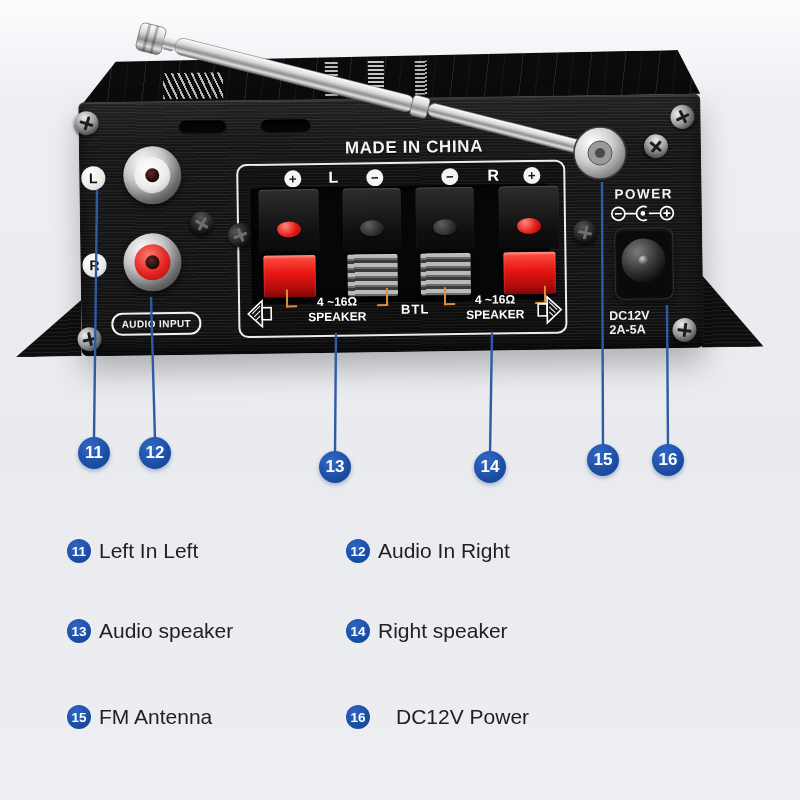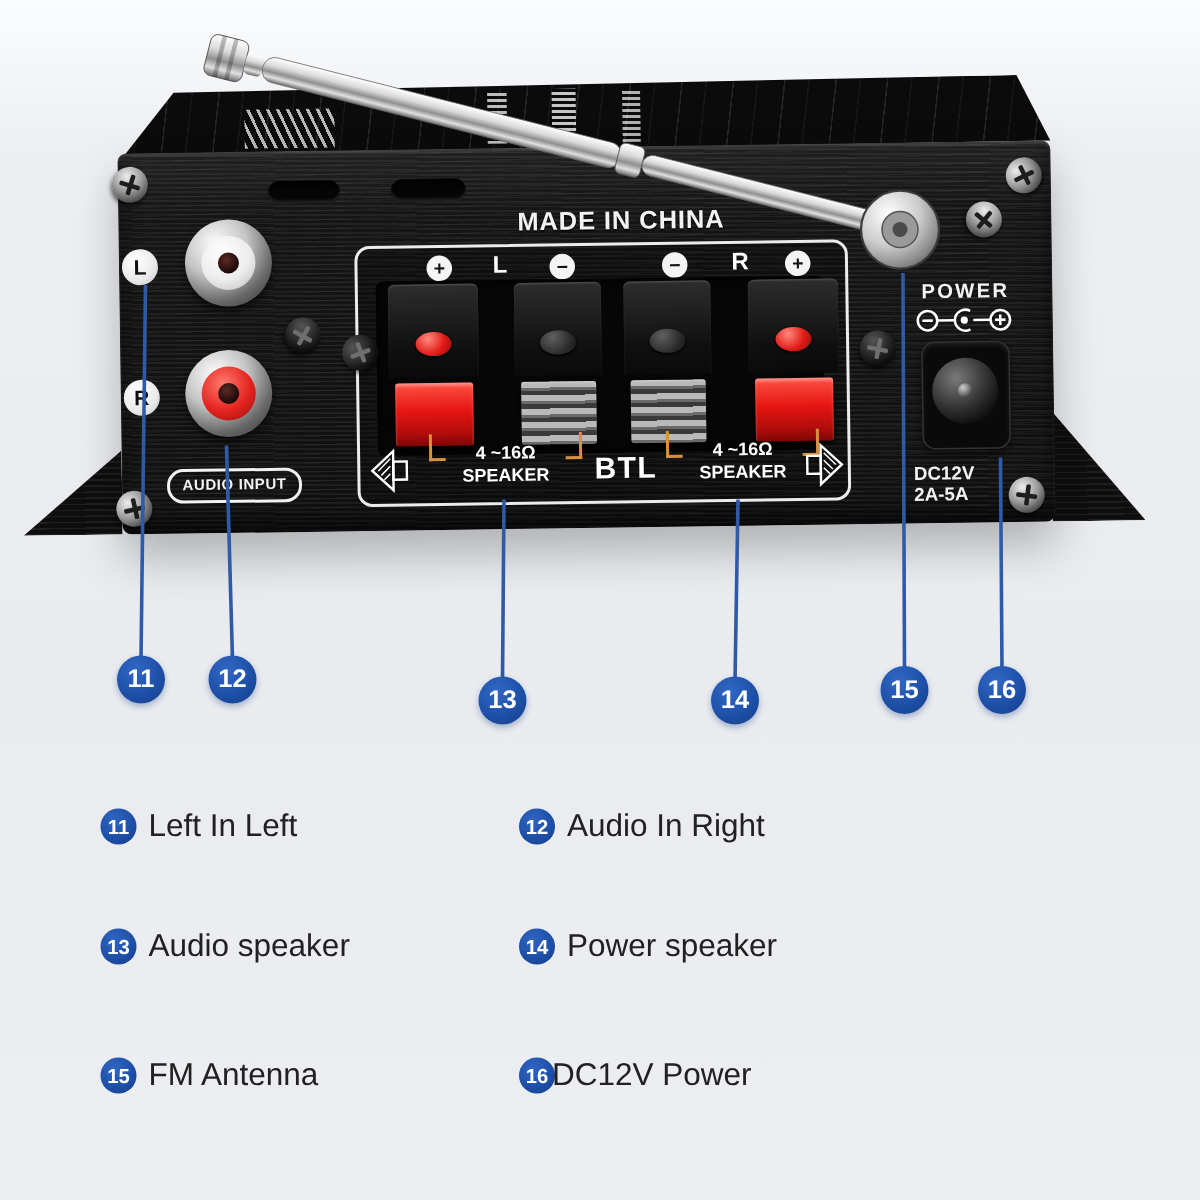--- a/index.html
+++ b/index.html
@@ -60,21 +60,21 @@
   .t-btn.red{background:radial-gradient(circle at 35% 28%,#ff8a7d,#e21b18 55%,#8f0c0a);box-shadow:0 1px 2px #000;}
   .t-btn.gray{background:radial-gradient(circle at 35% 28%,#606060,#2d2d2d 60%,#121212);box-shadow:0 1px 2px #000;}
   .t-lever{position:absolute;left:4px;right:4px;top:66px;height:42px;border-radius:2px;}
   .t-lever.red{background:linear-gradient(180deg,#ff5143 0%,#e51512 45%,#b00d0b 80%,#7d0605 100%);box-shadow:inset 0 2px 2px rgba(255,255,255,0.35), 0 2px 3px #000;}
   .t-lever.gray{background:repeating-linear-gradient(180deg,#b9b9b9 0 4px,#6a6a6a 4px 6px,#3a3a3a 6px 9px);box-shadow:inset 0 1px 1px rgba(255,255,255,0.3), 0 2px 3px #000;}
 
   .spk-label{text-align:center;color:#fff;font-weight:bold;font-size:12px;line-height:15px;}
   .bracket{position:absolute;width:9px;height:16px;top:-6px;}
   .bracket.l{border-left:2px solid #d9913d;border-bottom:2px solid #d9913d;left:4px;}
   .bracket.r{border-right:2px solid #d9913d;border-bottom:2px solid #d9913d;right:4px;}
-  .btl{color:#fff;font-weight:800;font-size:20px;text-align:right;letter-spacing:1px;}
+  .btl{color:#fff;font-weight:800;font-size:13px;text-align:center;letter-spacing:1px;}
 
   .power-label{color:#f4f4f4;font-weight:bold;font-size:13.5px;letter-spacing:1.5px;text-align:center;}
   .dcjack{background:#0a0a0a;border:1px solid #333;border-radius:9px;box-shadow:inset 0 2px 3px rgba(255,255,255,0.08), 0 3px 6px rgba(0,0,0,.5);}
   .dc-socket{position:absolute;left:6px;top:10px;width:44px;height:44px;border-radius:50%;background:radial-gradient(circle at 36% 30%,#7a7a7a,#2a2a2a 55%,#000 90%);}
   .dc-pin{position:absolute;left:17px;top:17px;width:10px;height:10px;border-radius:50%;background:radial-gradient(circle at 35% 30%,#cfcfcf,#444 70%);}
   .dc-text{color:#f2f2f2;font-weight:bold;font-size:12.5px;line-height:14px;text-align:left;}
 
   .screw{width:24px;height:24px;border-radius:50%;background:radial-gradient(circle at 35% 30%,#ededed,#9a9a9a 45%,#3f3f3f 82%);box-shadow:0 2px 3px rgba(0,0,0,.6);}
   .screw::before,.screw::after{content:"";position:absolute;left:50%;top:50%;background:#1d1d1d;border-radius:1px;}
   .screw::before{width:14px;height:3px;margin:-1.5px 0 0 -7px;}
@@ -270,21 +270,21 @@
 
   <div>
     <div class="legend-badge abs" style="left:67px;top:539px;">11</div>
     <div class="legend-label abs" style="left:99px;top:539px;">Left In Left</div>
     <div class="legend-badge abs" style="left:346px;top:539px;">12</div>
     <div class="legend-label abs" style="left:378px;top:539px;">Audio In Right</div>
 
     <div class="legend-badge abs" style="left:67px;top:619px;">13</div>
     <div class="legend-label abs" style="left:99px;top:619px;">Audio speaker</div>
     <div class="legend-badge abs" style="left:346px;top:619px;">14</div>
-    <div class="legend-label abs" style="left:378px;top:619px;">Power speaker</div>
+    <div class="legend-label abs" style="left:378px;top:619px;">Right speaker</div>
 
     <div class="legend-badge abs" style="left:67px;top:705px;">15</div>
     <div class="legend-label abs" style="left:99px;top:705px;">FM Antenna</div>
     <div class="legend-badge abs" style="left:346px;top:705px;">16</div>
-    <div class="legend-label abs" style="left:368px;top:705px;">DC12V Power</div>
+    <div class="legend-label abs" style="left:396px;top:705px;">DC12V Power</div>
   </div>
 
 </div>
 
 </body></html>

